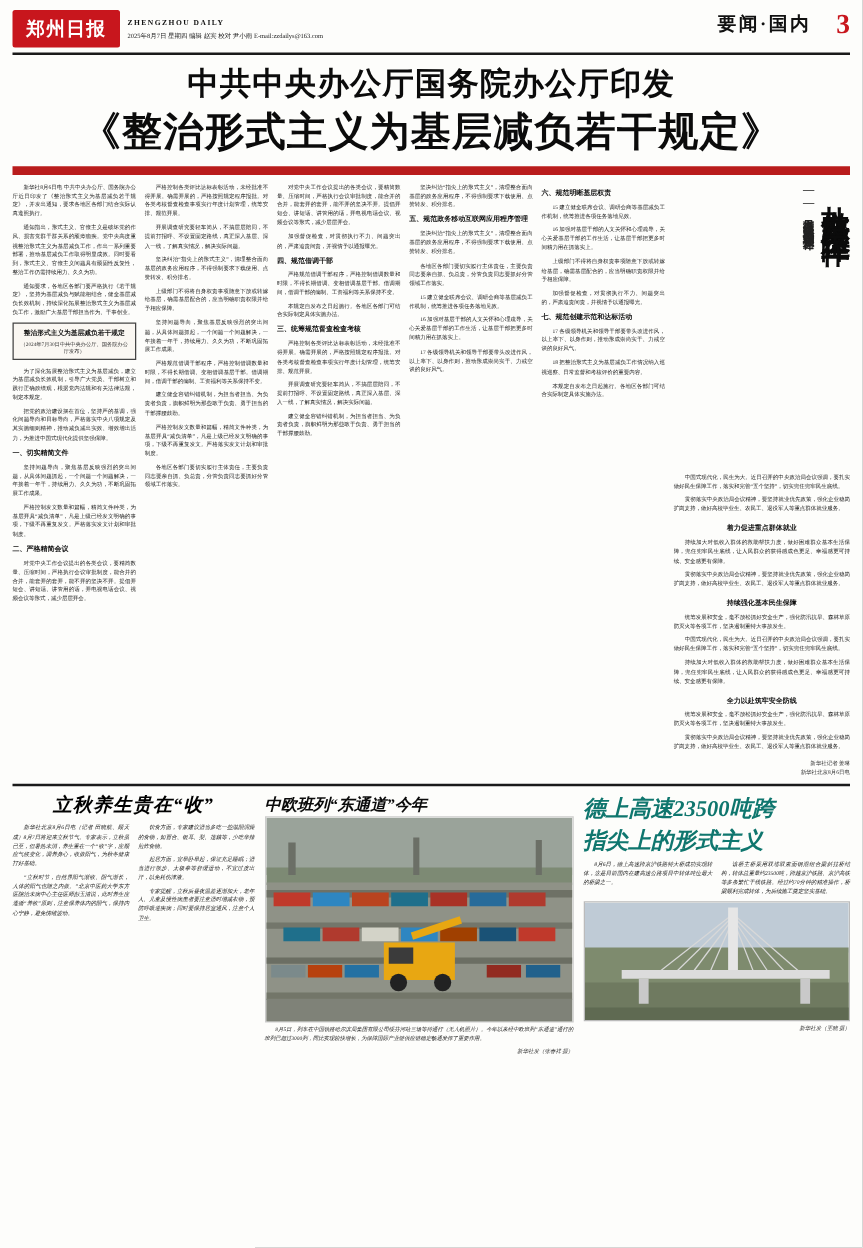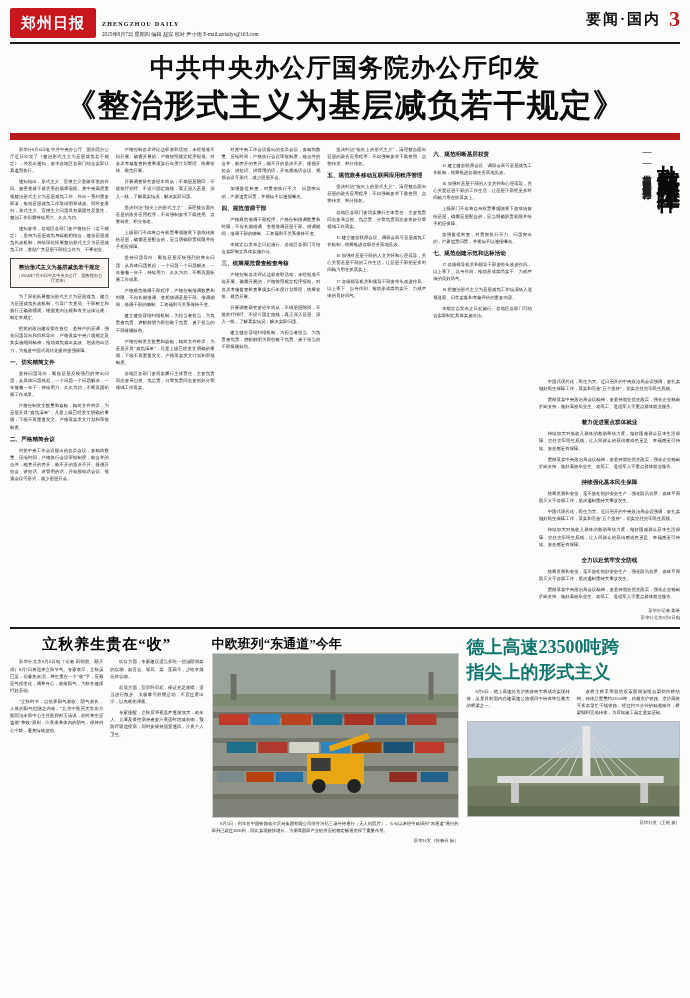--- a/index.html
+++ b/index.html
@@ -4,27 +4,27 @@
 <style>
   html,body{margin:0;padding:0;background:#b8b8b8;}
   body{font-family:"Liberation Serif", serif;}
   .page{
     width:690px;height:998px;background:#fdfdfb;margin:0 auto;position:relative;
     box-sizing:border-box;padding:8px 10px 6px 10px;overflow:hidden;
   }
   
   .masthead{display:flex;align-items:flex-start;justify-content:space-between;
     border-bottom:2px solid #1a1a1a;padding-bottom:4px;}
-  .mast-left{display:flex;align-items:flex-end;gap:6px;}
+  .mast-left{display:flex;align-items:center;gap:6px;}
   .logo-box{width:86px;height:30px;background:#c8161d;color:#fff;display:flex;
     align-items:center;justify-content:center;font-family:"DejaVu Serif",serif;
     font-weight:bold;font-size:15px;letter-spacing:1px;border-radius:2px;}
   .mast-meta{font-size:5.2px;line-height:1.6;color:#222;padding-top:2px;}
   .mast-meta .pinyin{font-size:6px;letter-spacing:1.2px;font-weight:bold;color:#111;}
-  .mast-right{display:flex;align-items:center;gap:8px;}
+  .mast-right{display:flex;align-items:center;gap:20px;}
   .section-name{font-size:15px;font-weight:bold;color:#111;letter-spacing:2px;}
   .page-num{font-size:22px;font-weight:bold;color:#c8161d;line-height:1;}
   
   .headline-wrap{text-align:center;padding:8px 0 6px 0;border-bottom:7px solid #b91c1c;}
   .h1{font-size:25px;font-weight:bold;letter-spacing:1px;color:#0b0b0b;line-height:1.25;}
   .h2{font-size:32px;font-weight:bold;letter-spacing:1px;color:#0b0b0b;line-height:1.3;margin-top:2px;}
   
   .cols{display:flex;gap:7px;margin-top:6px;}
   .col{width:105px;}
   .ptext{font-size:4.4px;line-height:1.62;text-align:justify;color:#1a1a1a;
@@ -37,21 +37,21 @@
   .boxed .bs{font-size:4.2px;text-align:center;margin-top:2px;color:#333;}
   
   .right-col{width:150px;display:flex;flex-direction:column;}
   .vtitle-row{display:flex;justify-content:flex-end;gap:4px;height:228px;margin-bottom:4px;}
   .vtitle-main{writing-mode:vertical-rl;text-orientation:upright;font-size:23px;
     font-weight:bold;letter-spacing:3px;color:#0b0b0b;line-height:1.05;}
   .vtitle-sub{writing-mode:vertical-rl;text-orientation:upright;font-size:9px;
     letter-spacing:1px;color:#222;line-height:1.3;font-weight:bold;}
   .byline{font-size:4.4px;text-align:right;color:#333;line-height:1.6;margin-top:3px;}
   
-  .bottom{display:flex;gap:8px;margin-top:6px;border-top:2px solid #1a1a1a;padding-top:6px;}
+  .bottom{display:flex;gap:8px;margin-top:6px;border-top:2px solid #1a1a1a;padding-top:6px;font-style:italic;}
   .bl{width:196px;}
   .bc{width:250px;}
   .br{width:216px;}
   .bl-title{font-size:15px;font-weight:bold;text-align:center;letter-spacing:1px;margin-bottom:4px;}
   .bc-title{font-size:13px;font-weight:bold;text-align:left;line-height:1.35;color:#0b0b0b;}
   .br-title{font-size:18px;font-weight:bold;line-height:1.35;color:#0f766e;}
   .photo{width:100%;position:relative;overflow:hidden;border:1px solid #ccc;box-sizing:border-box;}
   .cap{font-size:4.3px;line-height:1.6;text-align:justify;color:#222;margin-top:3px;text-indent:2em;}
   .two-col-text{column-count:2;column-gap:7px;}
   .sig{font-size:4.4px;text-align:right;color:#333;margin-top:3px;}

